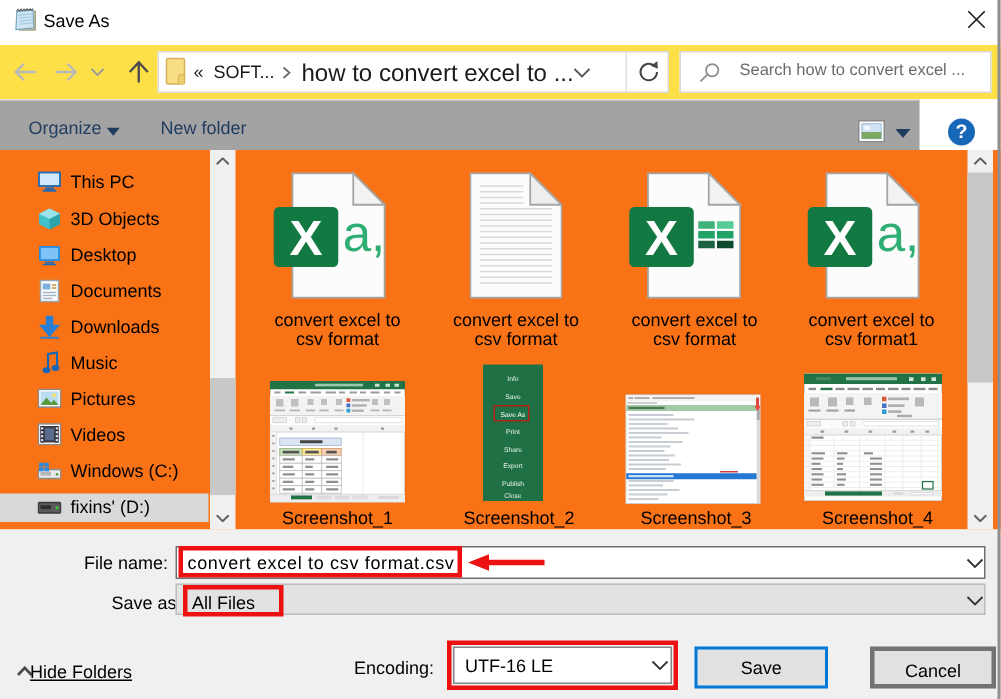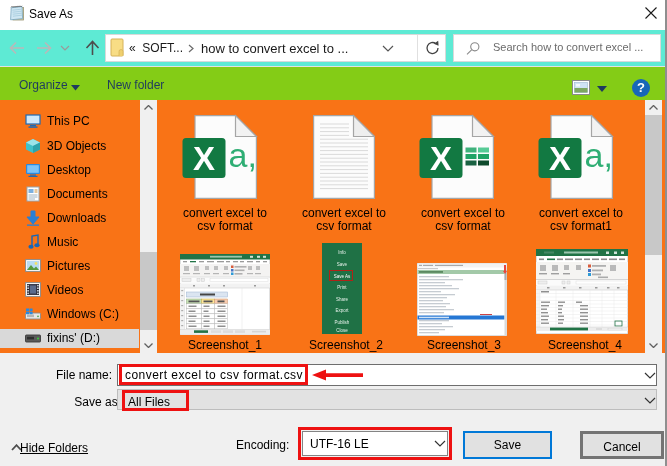--- a/index.html
+++ b/index.html
@@ -21,21 +21,21 @@
         <line x1="4.0" y1="12.2" x2="13.0" y2="11.2"></line>
     </g>
     <path d="M2,3.5 l1,-1.3 1,1.1 1,-1.2 1,1.1 1,-1.2 1,1.1 1,-1.2 1,1.1 1,-1.2 1,1.1 1,-1.1" fill="none" stroke="#555" stroke-width="0.7"></path>
   </svg>
   <div class="abs" style="left:29px;top:7px;font-size:12px;">Save As</div>
   <svg class="abs" style="left:645px;top:7px;" width="12" height="12" viewBox="0 0 12 12">
     <path d="M0.5,0.5 L11.5,11.5 M11.5,0.5 L0.5,11.5" stroke="#1a1a1a" stroke-width="1.1"></path>
   </svg>
 </div>
 
-<div class="abs" style="left:0;top:30px;width:667px;height:36px;background:#5eead4;">
+<div class="abs" style="left:0;top:30px;width:667px;height:36px;background:#fde047;">
 
   <svg class="abs" style="left:9px;top:11px;" width="16" height="14" viewBox="0 0 16 14">
     <path d="M15,7 L2,7 M7,1.5 L1.5,7 L7,12.5" stroke="#b9b9b9" stroke-width="1.6" fill="none"></path>
   </svg>
 
   <svg class="abs" style="left:36px;top:11px;" width="16" height="14" viewBox="0 0 16 14">
     <path d="M1,7 L14,7 M9,1.5 L14.5,7 L9,12.5" stroke="#b9b9b9" stroke-width="1.6" fill="none"></path>
   </svg>
 
   <svg class="abs" style="left:60px;top:15px;" width="10" height="6" viewBox="0 0 10 6">
@@ -48,40 +48,40 @@
 
   <div class="abs" style="left:105px;top:4px;width:341px;height:28px;background:#fff;border:1px solid #d9d9d9;"></div>
   <svg class="abs" style="left:110px;top:8px;" width="14" height="19" viewBox="0 0 14 19">
     <rect x="1" y="1" width="12" height="17" rx="1" fill="#f8dd85" stroke="#d6b258" stroke-width="1"></rect>
     <path d="M9,18 v-4.5 a2,2 0 0 1 4,0 V18" fill="#efcf6e" stroke="#d6b258" stroke-width="0.7"></path>
   </svg>
   <div class="abs" style="left:129px;top:11px;font-size:12px;color:#1a1a1a;">«&nbsp; SOFT...</div>
   <svg class="abs" style="left:188px;top:14px;" width="6" height="9" viewBox="0 0 6 9">
     <path d="M1,1 L5,4.5 L1,8" stroke="#6a6a6a" stroke-width="1.2" fill="none"></path>
   </svg>
-  <div class="abs" style="left:201px;top:11px;font-size:13px;color:#1a1a1a;">how to convert excel to ...</div>
+  <div class="abs" style="left:201px;top:11px;font-size:16px;color:#1a1a1a;">how to convert excel to ...</div>
   <svg class="abs" style="left:382px;top:15px;" width="12" height="7" viewBox="0 0 12 7">
     <path d="M1,1 L6,6 L11,1" stroke="#555" stroke-width="1.2" fill="none"></path>
   </svg>
   <div class="abs" style="left:417px;top:5px;width:1px;height:26px;background:#e0e0e0;"></div>
 
   <svg class="abs" style="left:425px;top:10px;" width="15" height="16" viewBox="0 0 15 16">
     <path d="M13,8 a5.5,5.5 0 1 1 -2.1,-4.3" stroke="#444" stroke-width="1.3" fill="none"></path>
     <polygon points="13.2,0.8 13.6,5.8 8.8,3.8" fill="#444"></polygon>
   </svg>
 
   <div class="abs" style="left:453px;top:4px;width:208px;height:28px;background:#fff;border:1px solid #d9d9d9;"></div>
   <svg class="abs" style="left:465px;top:11px;" width="15" height="15" viewBox="0 0 15 15">
     <circle cx="9.8" cy="5.8" r="4.1" stroke="#8a8a8a" stroke-width="1.1" fill="none"></circle>
     <line x1="6.6" y1="8.8" x2="2" y2="13.3" stroke="#8a8a8a" stroke-width="1.1"></line>
   </svg>
   <div class="abs" style="left:493px;top:11px;font-size:11px;color:#6b6b6b;">Search how to convert excel ...</div>
 </div>
 
-<div class="abs" style="left:0;top:66px;width:667px;height:34px;background:#84cc16;border-top:1px solid #e2e2e2;">
+<div class="abs" style="left:0;top:66px;width:613px;height:34px;background:#a3a3a3;border-top:1px solid #e2e2e2;">
   <div class="abs" style="left:19px;top:11px;color:#1f3b5f;">Organize</div>
   <svg class="abs" style="left:71px;top:18px;" width="9" height="6" viewBox="0 0 9 6">
       <polygon points="0,0 9,0 4.5,5.5" fill="#1f3b5f"></polygon>
     </svg>
   <div class="abs" style="left:107px;top:11px;color:#1f3b5f;">New folder</div>
 
   <svg class="abs" style="left:572px;top:13px;" width="18" height="15" viewBox="0 0 18 15">
     <rect x="0.5" y="0.5" width="17" height="14" fill="#fff" stroke="#8a8a8a"></rect>
     <rect x="2.5" y="2.5" width="13" height="10" fill="#cfe3f5" stroke="#9bb8cf" stroke-width="0.6"></rect>
     <rect x="2.5" y="8" width="13" height="4.5" fill="#7da861"></rect>

